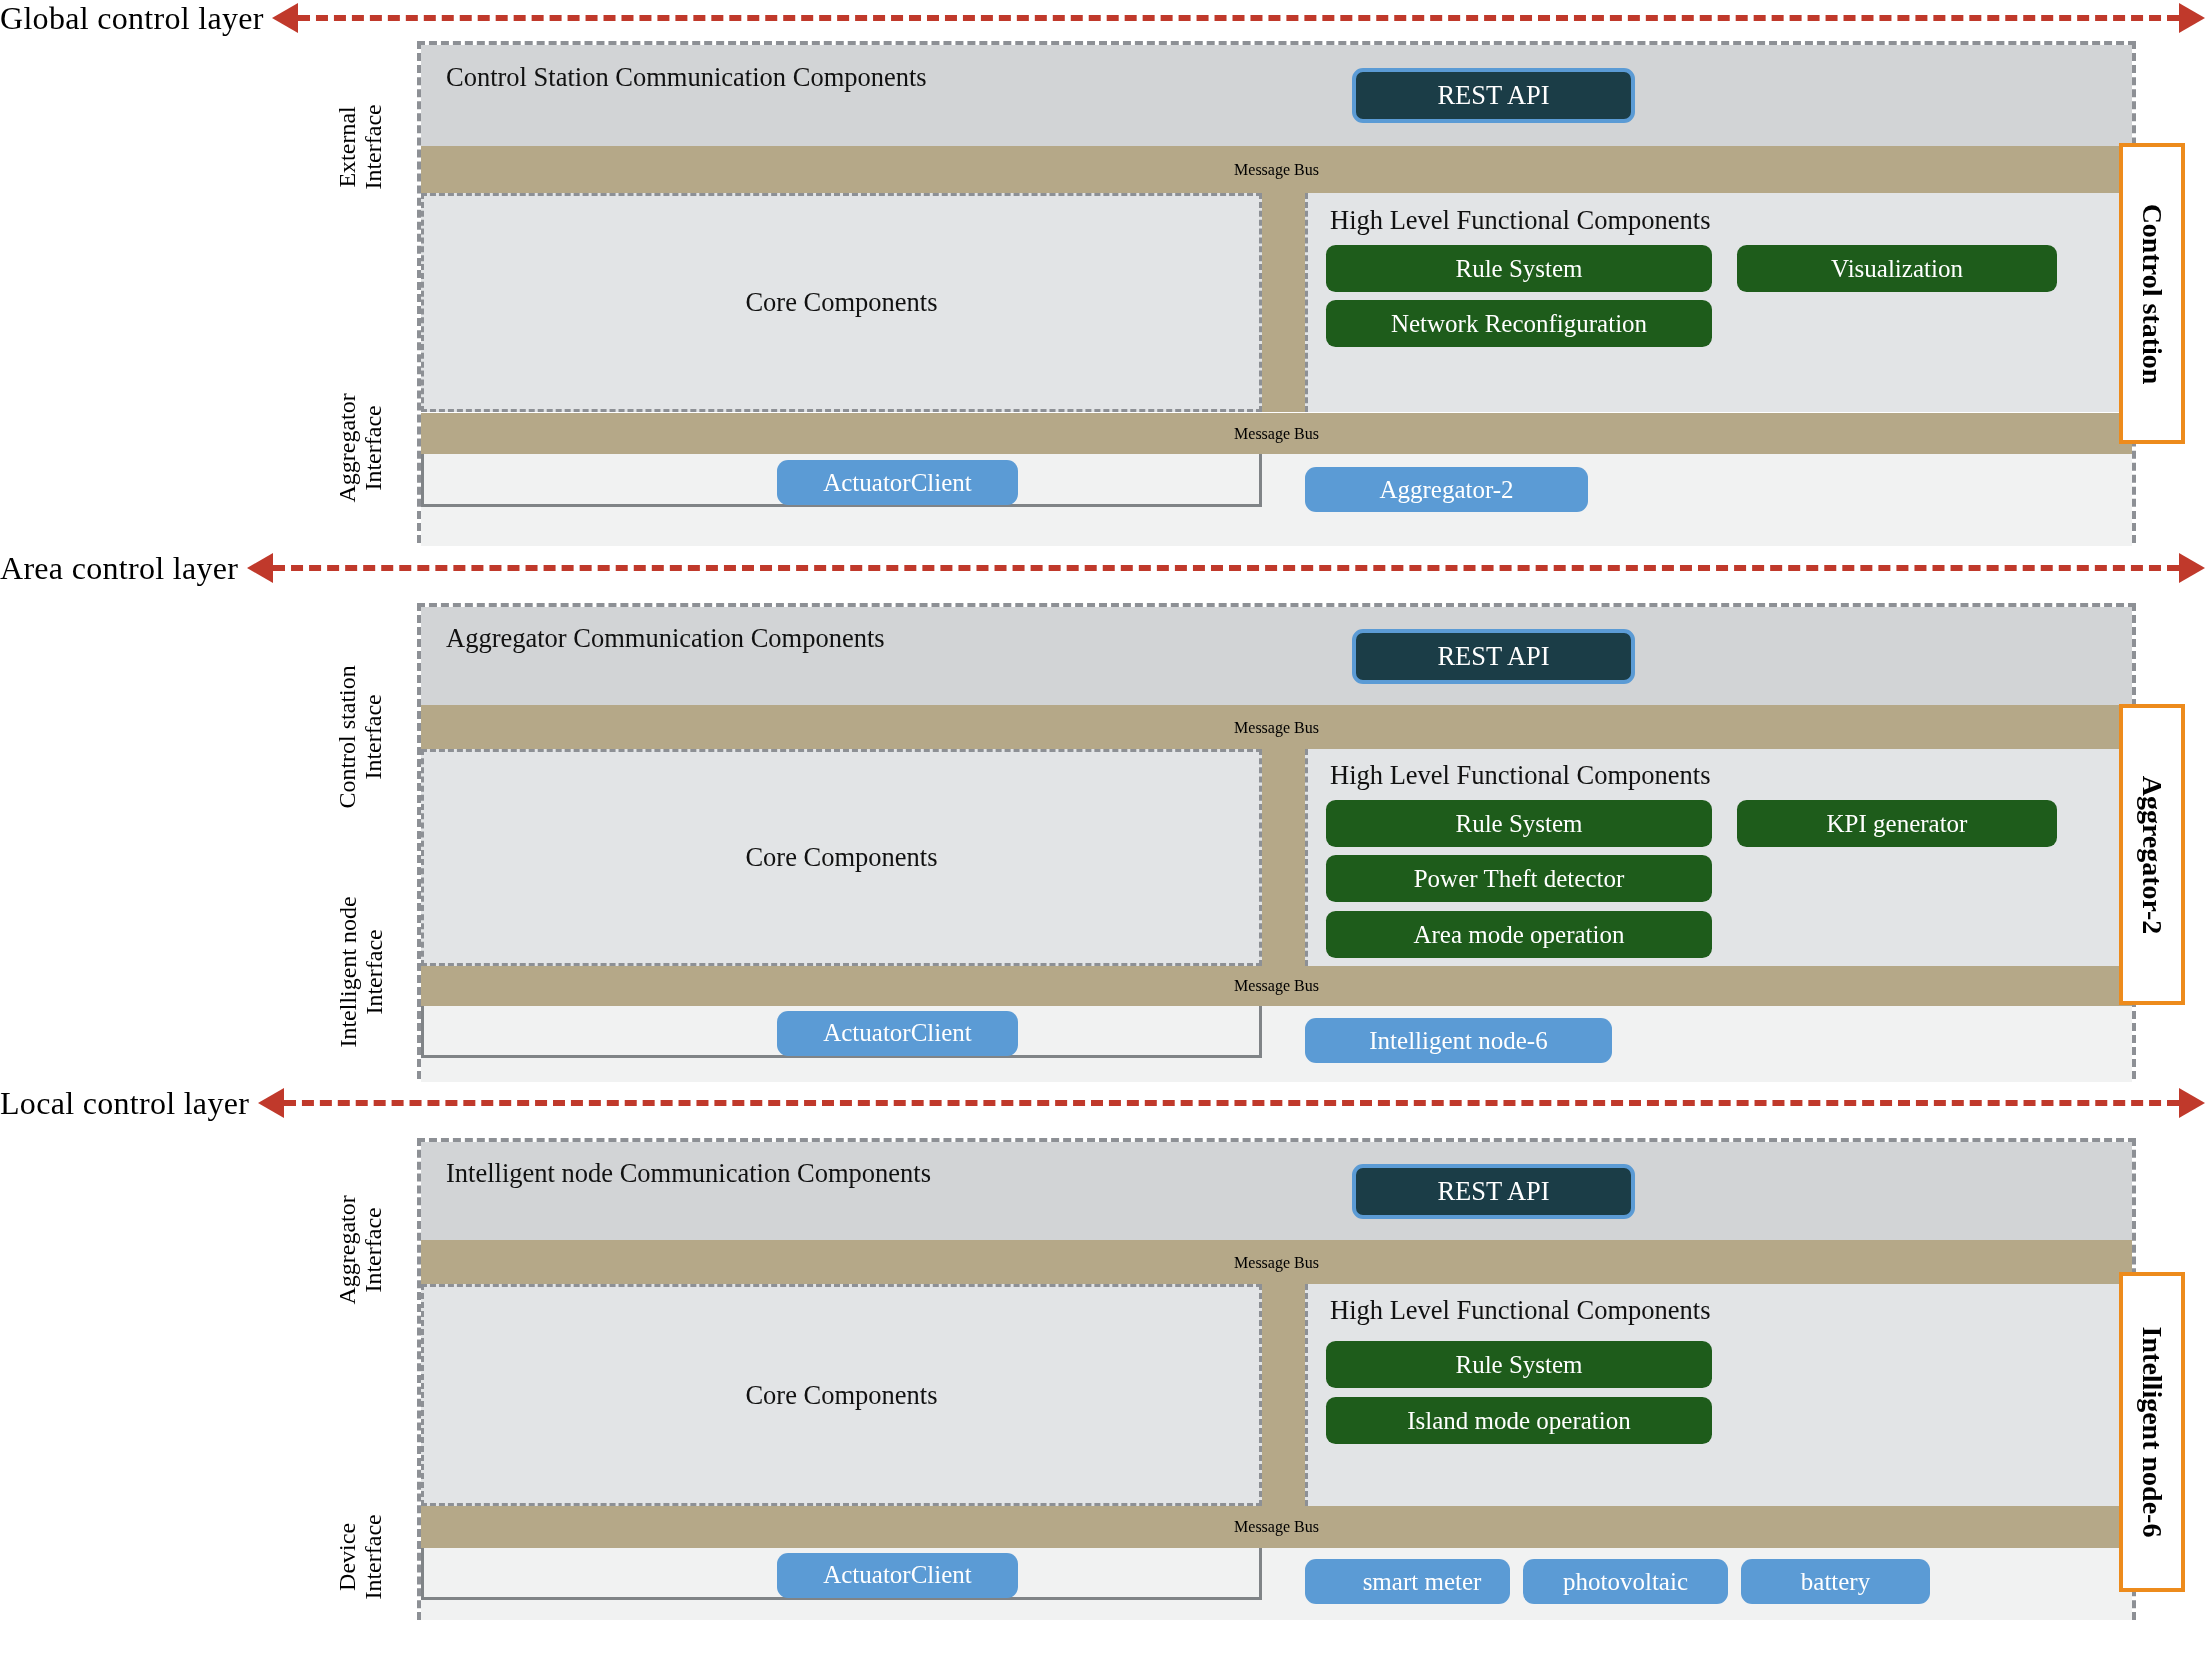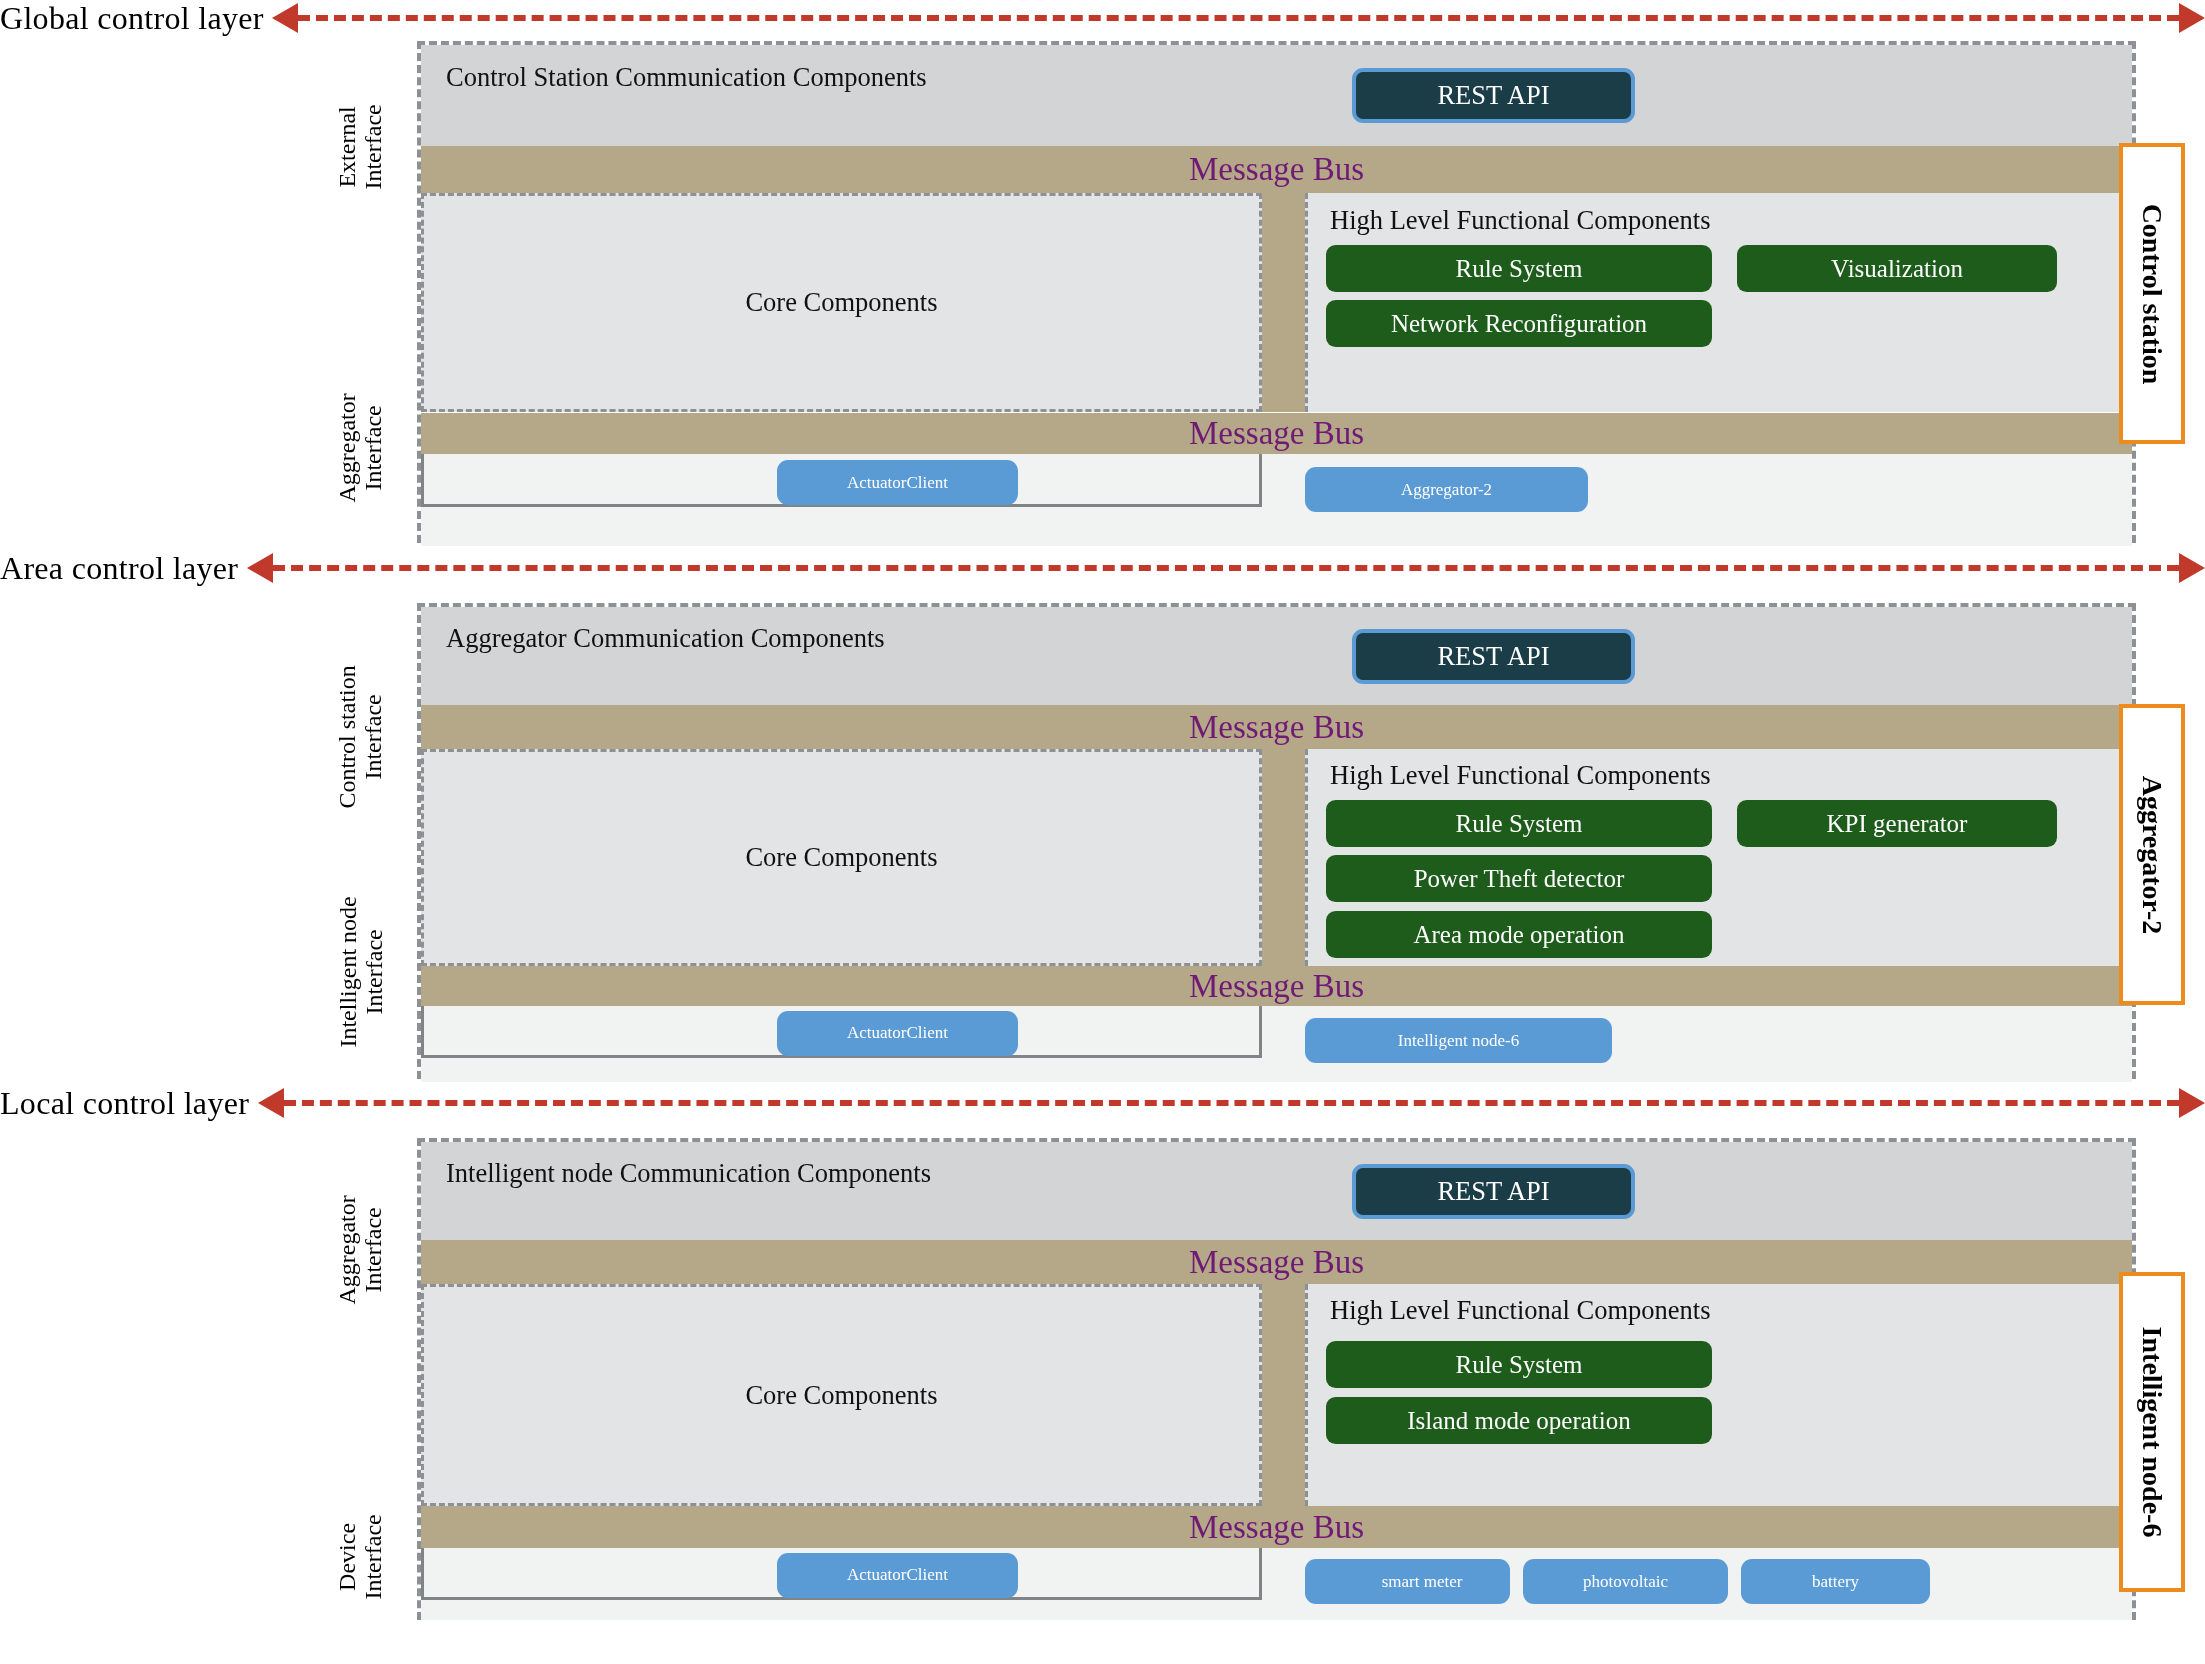--- a/index.html
+++ b/index.html
@@ -82,22 +82,22 @@
   .bus-band {
     position: absolute;
     left: 0; right: 0;
     background: #b5a888;
     box-sizing: border-box;
     display: flex;
     align-items: center;
     justify-content: center;
   }
   .bus-label {
-    font-size: 33px;
-    color: #701a75;
+    font-size: 16px;
+    color: #000000;
   }
 
   .mid-band {
     position: absolute;
     left: 0; right: 0;
     background: #b5a888;
     box-sizing: border-box;
   }
 
   .core-box {
@@ -142,21 +142,21 @@
   }
 
   .blue-chip {
     position: absolute;
     background: #5b9bd5;
     border-radius: 11px;
     display: flex;
     align-items: center;
     justify-content: center;
     color: #ffffff;
-    font-size: 17px;
+    font-size: 25px;
     white-space: nowrap;
     box-sizing: border-box;
   }
 
   .rest-chip {
     position: absolute;
     background: #1b3d47;
     border: 4.2px solid #5b9bd5;
     border-radius: 11px;
     display: flex;

